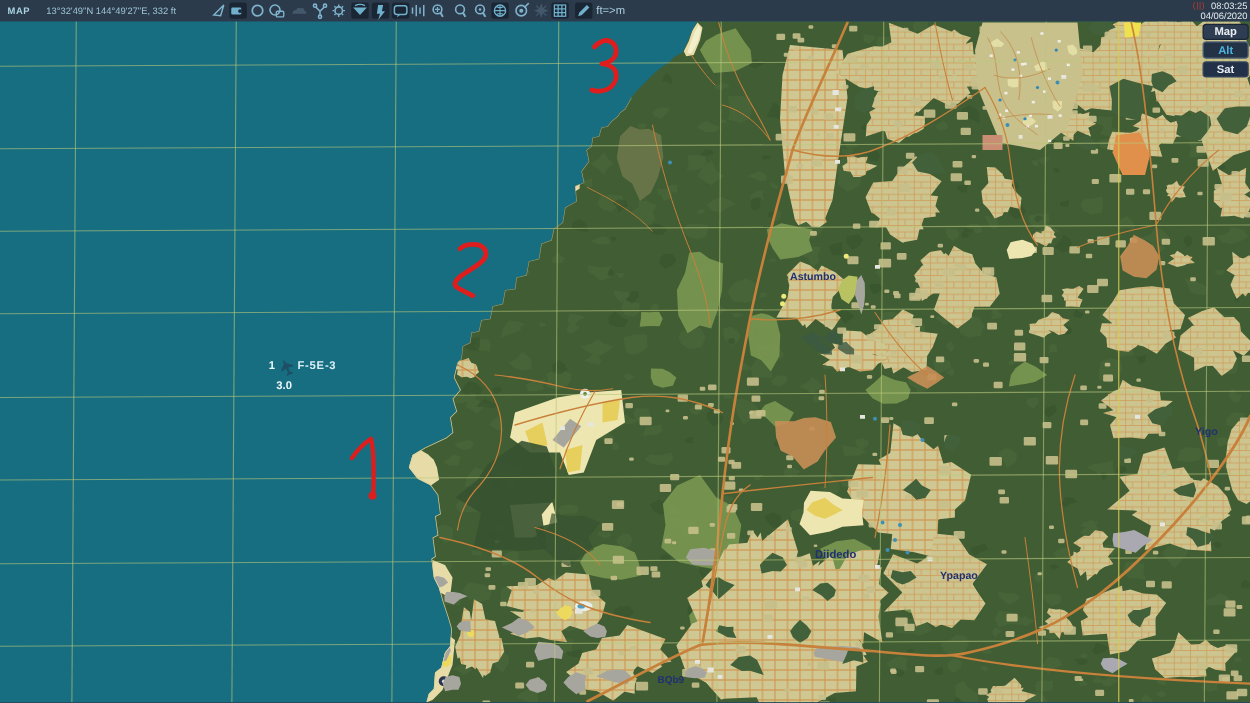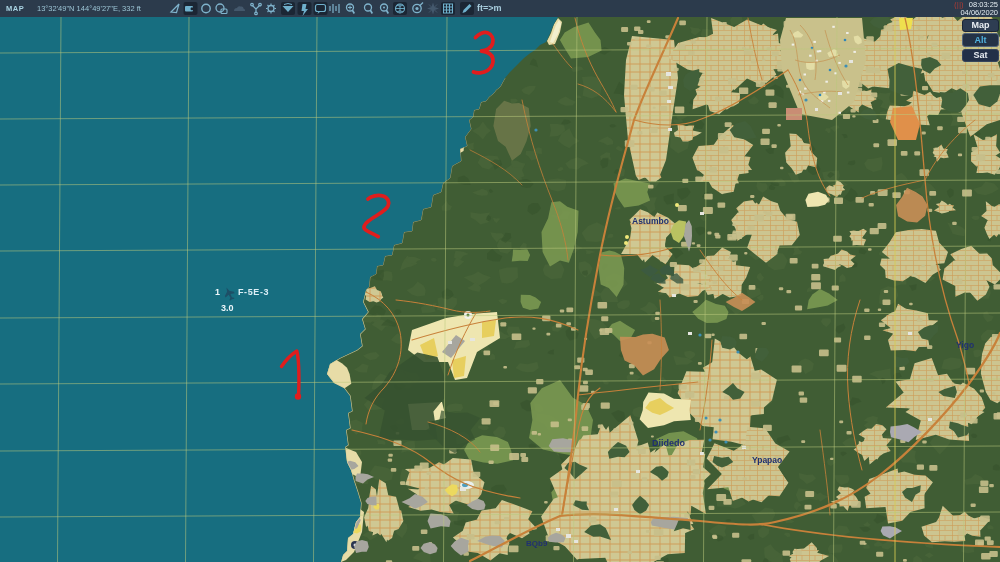--- a/index.html
+++ b/index.html
@@ -1328,21 +1328,21 @@
           <g stroke="#6fb0cc" stroke-width="1" fill="none">
             <rect x="443.5" y="4" width="9" height="9"></rect>
             <path d="M446.5,4 v9 M449.5,4 v9 M443.5,7 h9 M443.5,10 h9"></path>
           </g>
         </g>
         <g>
           <rect x="460.0" y="2" width="14" height="13" rx="2" fill="#1b2634"></rect>
           <path d="M462.5,13 l1,-3 6,-6 2,2 -6,6 Z" fill="#6fb0cc"></path>
         </g>
       </svg>
-  <div class="tb" style="left:477px;color:#a9cede;font-size:9px;font-weight:bold;">ft=&gt;m</div>
+  <div class="tb" style="left:477px;color:#a9cede;font-size:9px;font-weight:normal;">ft=&gt;m</div>
   <div class="tb" style="right:36px;color:#c23b30;font-size:6.5px;top:-4px;letter-spacing:0.5px;">(||)</div>
   <div class="tb" style="right:2px;color:#e3ecf1;font-size:7.5px;top:-4px;">08:03:25</div>
   <div class="tb" style="right:2px;color:#e3ecf1;font-size:7.5px;top:4px;">04/06/2020</div>
 </div>
 <div class="btn" style="top:19px;height:11px;line-height:11px;background:#2e3d52;border:1px solid #1a2636;">Map</div>
 <div class="btn" style="top:33px;height:12px;line-height:12px;background:#243246;border:1px solid #51647a;color:#4fb3e0;">Alt</div>
 <div class="btn" style="top:49px;height:11px;line-height:11px;background:#223048;border:1px solid #35455c;">Sat</div>
 </div>
 
 </body></html>

